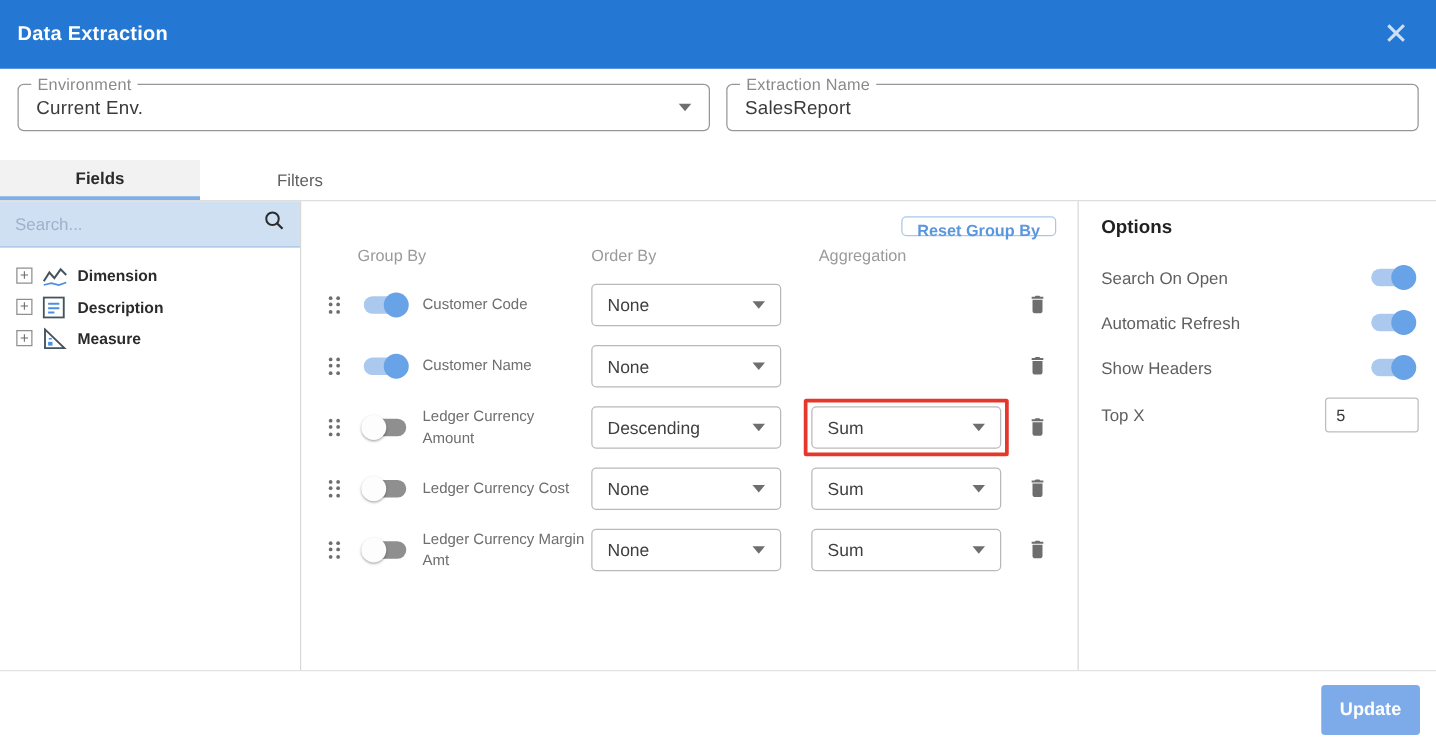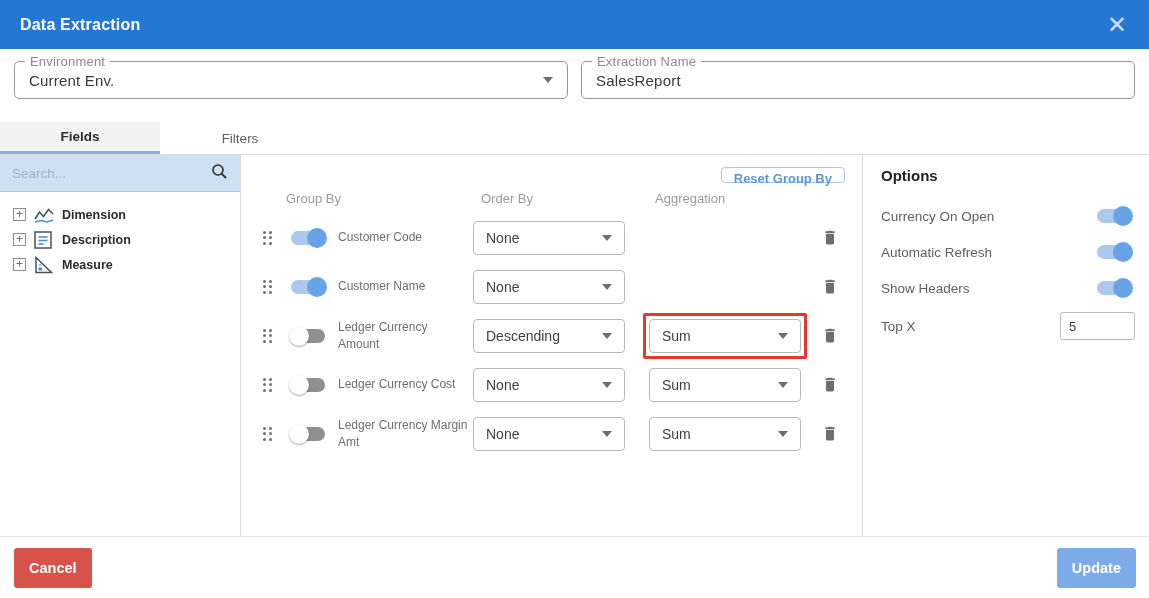--- a/index.html
+++ b/index.html
@@ -2,21 +2,21 @@
 <html><head>
 <meta charset="utf-8">
 <style>
   * { margin:0; padding:0; box-sizing:border-box; }
   html,body { width:1149px; height:598px; }
   body { font-family:"Liberation Sans", sans-serif; background:#fff; overflow:hidden; }
 
   .dialog { position:relative; width:1149px; height:598px; background:#fff; display:flex; flex-direction:column; }
 
   
-  .titlebar { height:49px; background:#2478d4; display:flex; align-items:center; padding:0 16px 0 20px; flex:none;justify-content:center; }
+  .titlebar { height:55px; background:#2478d4; display:flex; align-items:center; padding:0 16px 0 14px; flex:none;justify-content:center; }
   .titlebar .title { color:#fff; font-size:16px; font-weight:bold; letter-spacing:.2px; }
   .titlebar .close { margin-left:auto; color:#cfe0f5; font-size:24px; font-weight:300; line-height:1; cursor:pointer; padding:2px 6px; }
 
   
   .form-row { display:flex; gap:13px; padding:0 14px; margin-top:12px; margin-bottom:23px; flex:none; }
   .field { position:relative; flex:1; height:38px; border:1px solid #979797; border-radius:5px; background:#fff;
            display:flex; align-items:center; padding:0 14px; cursor:default; }
   .field .flabel { position:absolute; top:-8px; left:10px; background:#fff; padding:0 5px; font-size:13px; color:#8a8a8a; letter-spacing:.2px; }
   .field .fvalue { font-size:15px; color:#3a3a3a; letter-spacing:.2px; white-space:nowrap; overflow:hidden; }
   .caret { width:0; height:0; border-left:5px solid transparent; border-right:5px solid transparent; border-top:6px solid #6e6e6e; margin-left:auto; flex:none; }
@@ -41,21 +41,21 @@
   .tree-icon { width:20px; height:18px; flex:none; display:flex; align-items:center; }
   .tree-label { font-size:12.5px; font-weight:bold; color:#2b2b2b; }
 
   
   .main { width:622px; flex:none; border-right:1px solid #d9d9d9; position:relative; }
   .reset-row { display:flex; padding:12px 17px 0 0; height:36px; }
   .reset-btn { margin-left:auto; border:1px solid #aac7e8; color:#5b97dd; background:#fff; border-radius:4px;
                font-size:13px; font-weight:bold; font-family:inherit; padding:3px 12px; height:16px; cursor:pointer; }
   .col-headers { position:relative; height:22px; font-size:13px; color:#9a9a9a; }
   .col-headers .ch-group { position:absolute; left:45px; }
-  .col-headers .ch-order { position:absolute; left:240px; }
+  .col-headers .ch-order { position:absolute; left:232px; }
   .col-headers .ch-agg   { position:absolute; left:414px; }
 
   .grow { display:flex; align-items:center; height:49px; padding-left:22px; }
   .drag { display:grid; grid-template-columns:3px 3px; grid-auto-rows:3px; gap:2.5px; width:18px; flex:none; cursor:grab; }
   .drag i { width:3px; height:3px; border-radius:50%; background:#6e6e6e; }
 
   .switch { width:34px; height:14px; border-radius:7px; position:relative; flex:none; margin-left:10px; cursor:pointer; }
   .switch .knob { width:20px; height:20px; border-radius:50%; position:absolute; top:-3px; }
   .switch.on { background:#abc9ef; }
   .switch.on .knob { right:-2px; background:#68a3e7; }
@@ -307,21 +307,21 @@
             <svg width="16" height="19" viewBox="0 0 24 26">
               <path fill="#6e6e6e" d="M6 21c0 1.4 1 2.5 2.3 2.5h7.4c1.3 0 2.3-1.1 2.3-2.5V7.5H6V21zM19 3.8h-3.7l-1-1.1H9.7l-1 1.1H5v2.4h14V3.8z"></path>
             </svg>
           </span>
       </div>
     </div>
 
     <div class="options">
       <div class="opt-title">Options</div>
       <div class="opt-row">
-        <span class="olabel">Currency On Open</span>
+        <span class="olabel">Search On Open</span>
         <span class="switch on">
             <span class="knob"></span>
           </span>
       </div>
       <div class="opt-row">
         <span class="olabel">Automatic Refresh</span>
         <span class="switch on">
             <span class="knob"></span>
           </span>
       </div>
@@ -332,16 +332,15 @@
           </span>
       </div>
       <div class="opt-row" style="height:40px">
         <span class="olabel">Top X</span>
         <input class="topx-input" type="text" value="5" style="">
       </div>
     </div>
   </div>
 
   <div class="footer">
-    <button class="btn btn-cancel">Cancel</button>
     <button class="btn btn-update">Update</button>
   </div>
 </div>
 
 </body></html>

